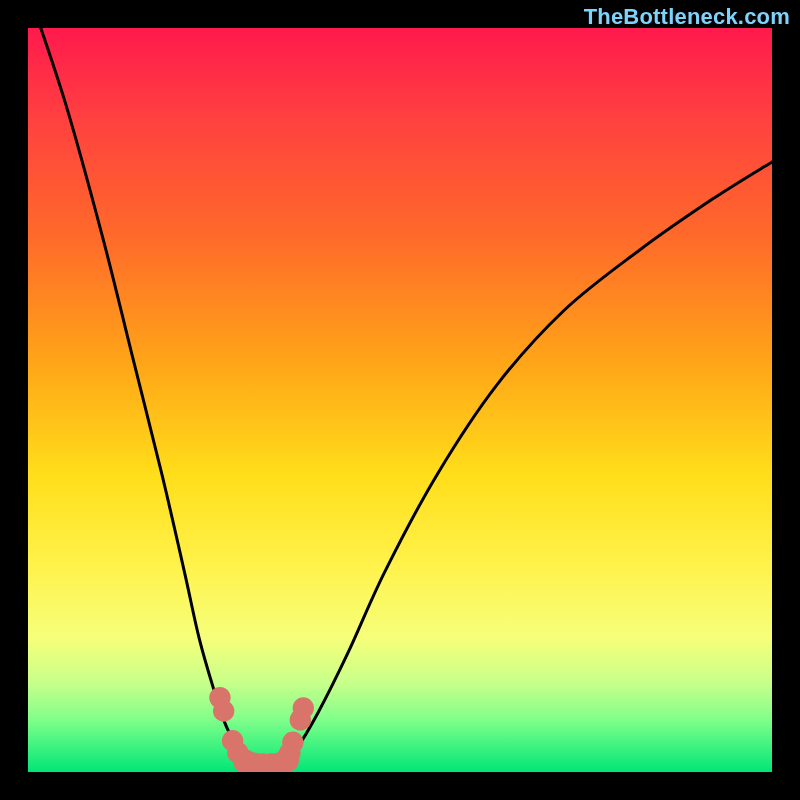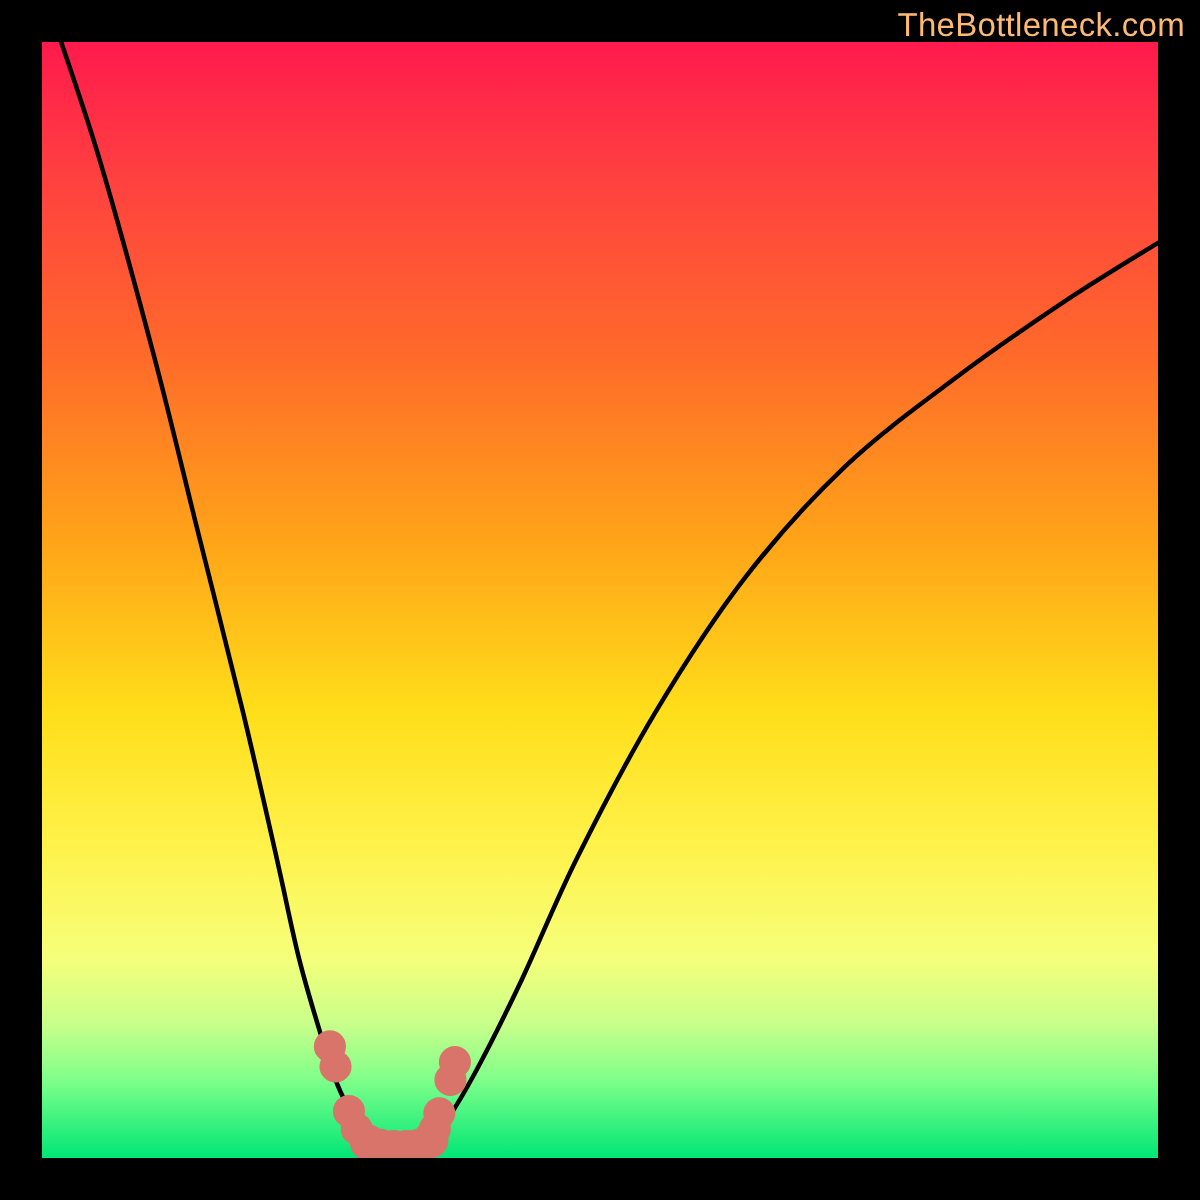--- a/index.html
+++ b/index.html
@@ -37,22 +37,22 @@
       #7fff8a 93%,
       #00e676 100%
     );
   }
   .watermark {
     position: absolute;
     top: 4px;
     right: 10px;
     font-family: Arial, Helvetica, sans-serif;
     font-size: 22px;
-    font-weight: 400;
-    color: #fdba74;
+    font-weight: 700;
+    color: #7dd3fc;
     letter-spacing: 0.2px;
   }
   svg.curve {
     position: absolute;
     left: 0;
     top: 0;
     width: 744px;
     height: 744px;
   }
   .marker {

